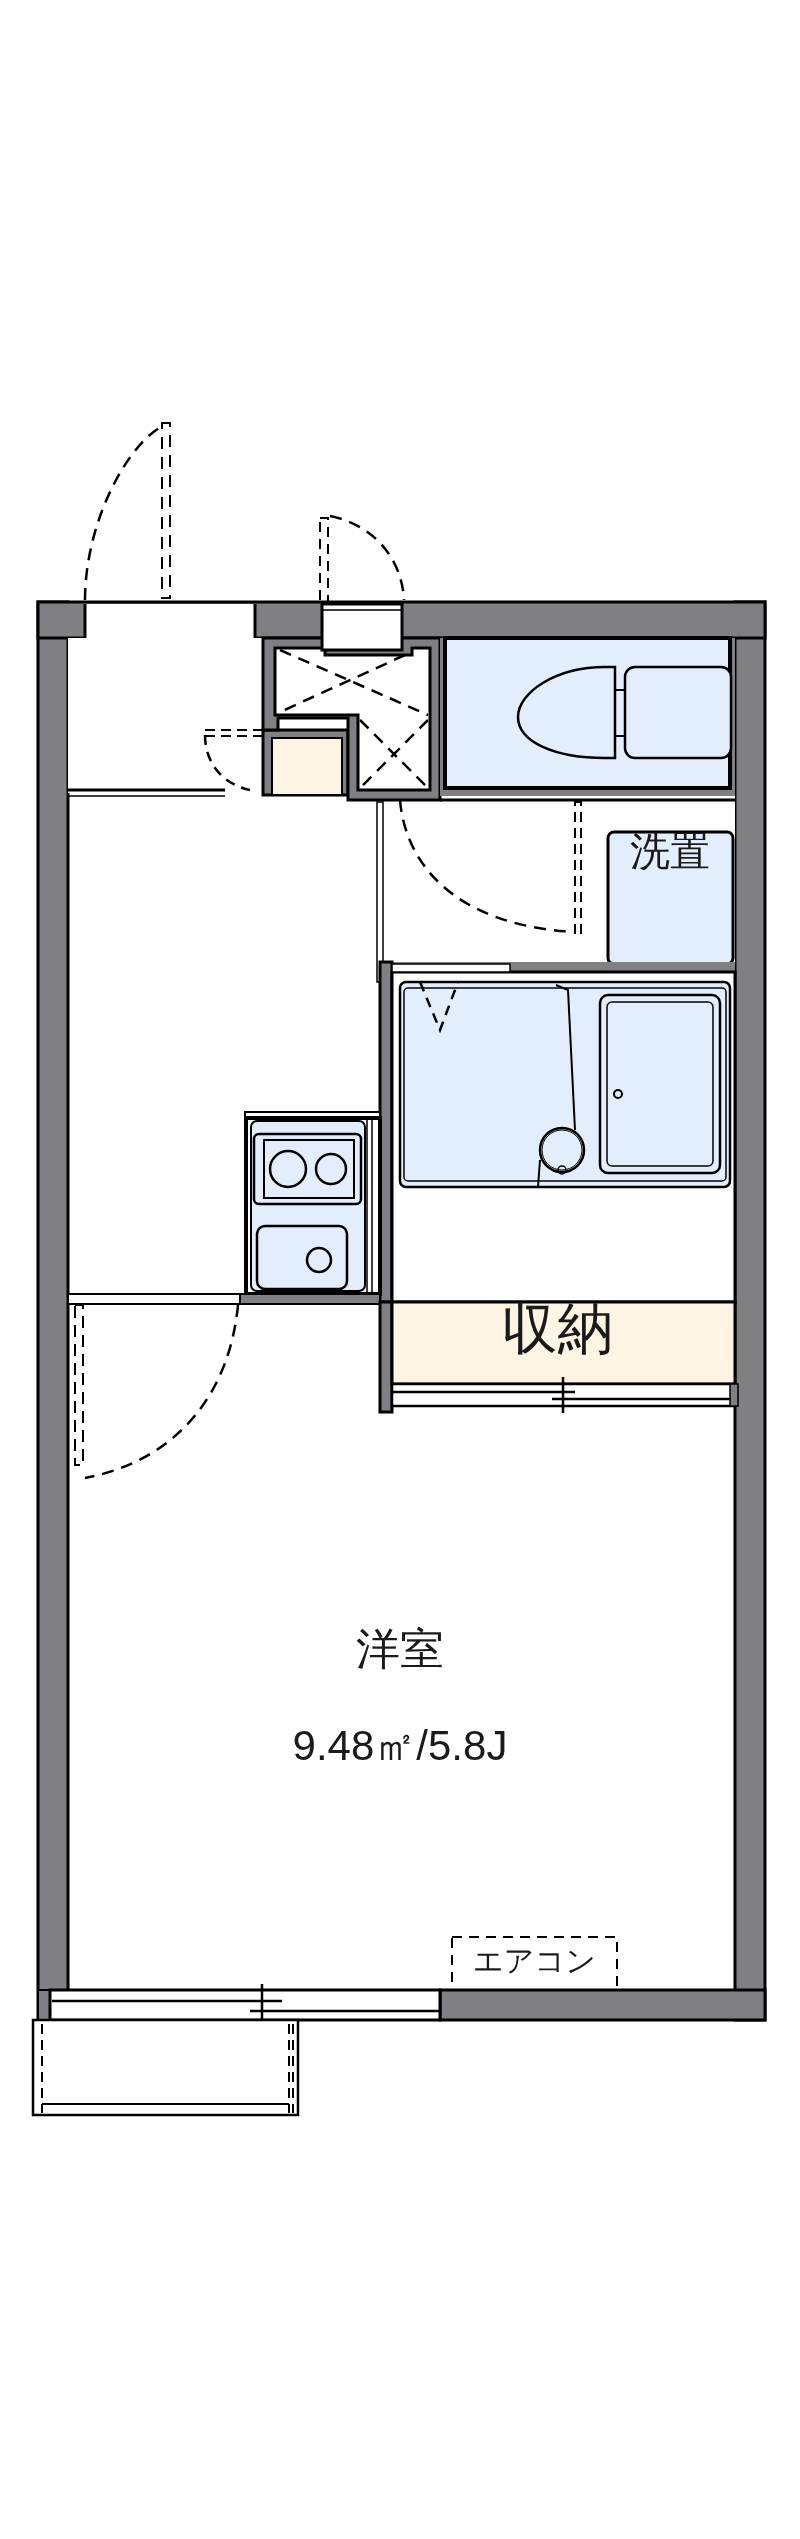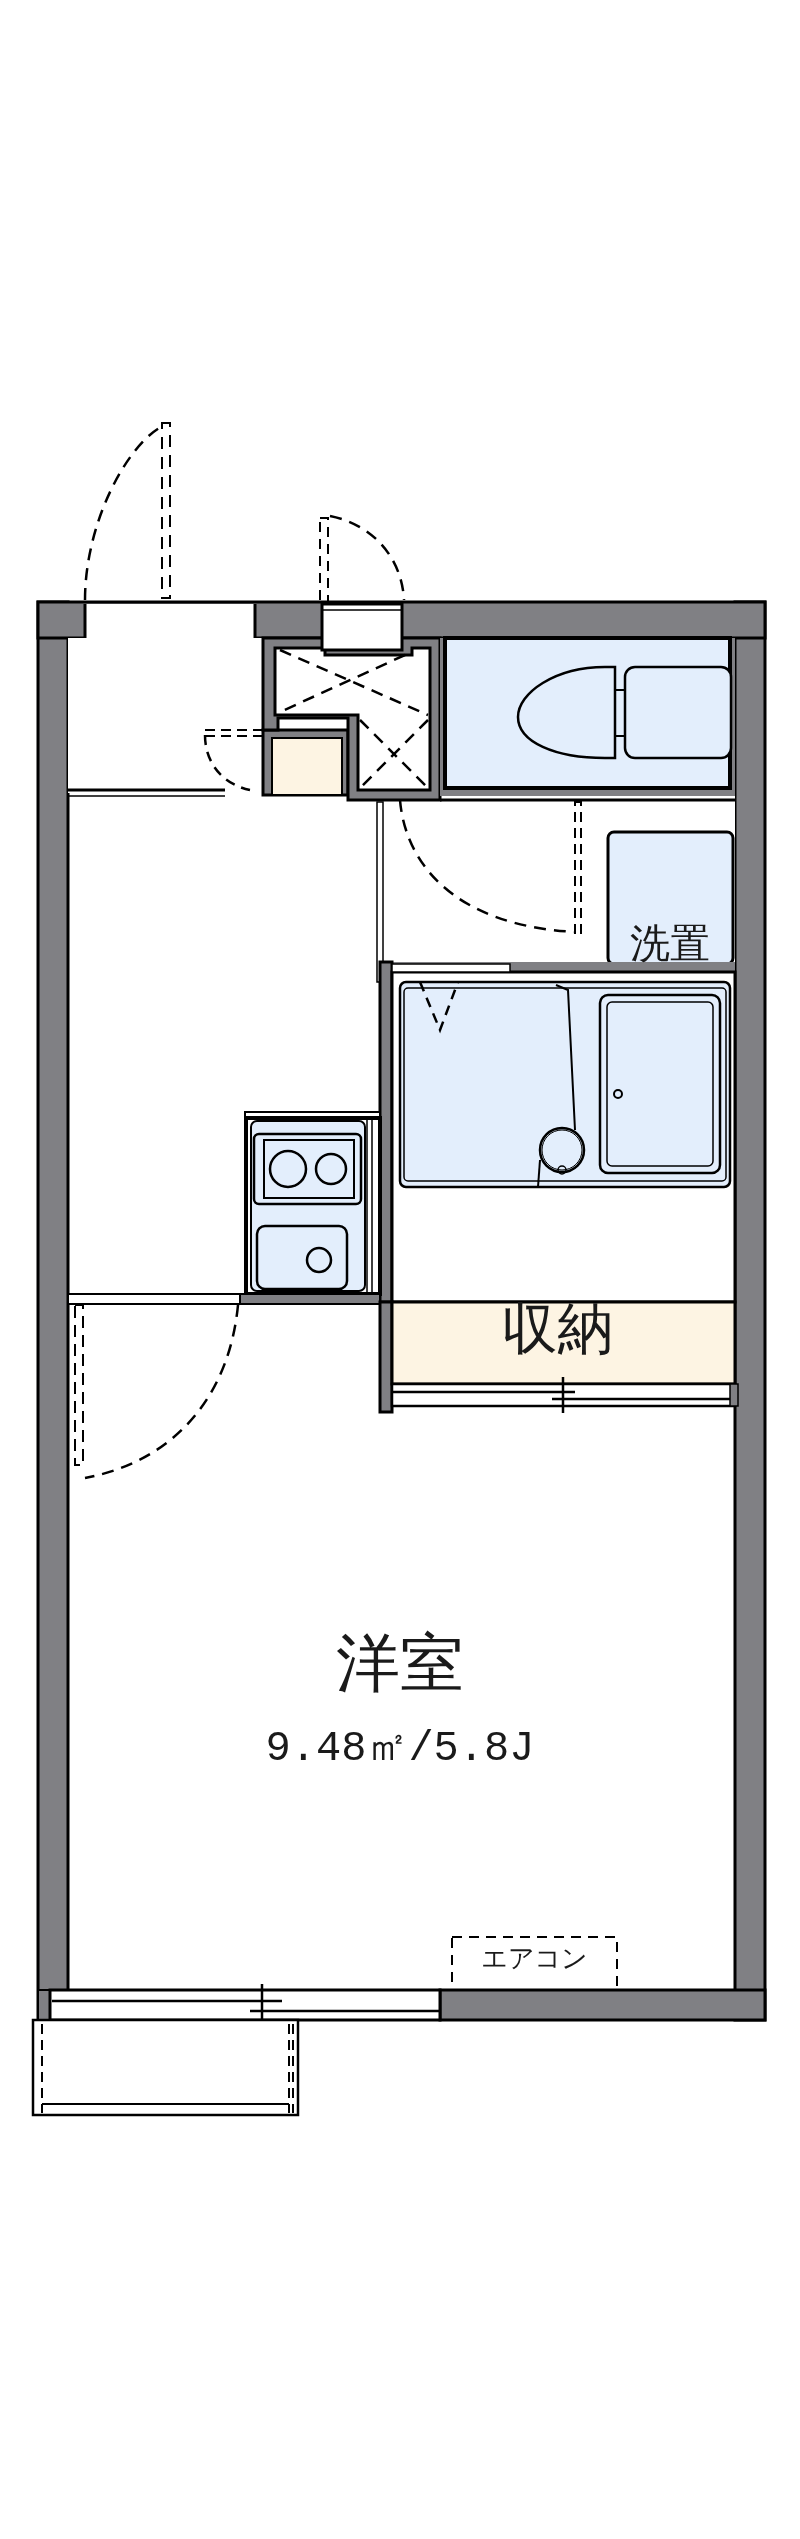--- a/index.html
+++ b/index.html
@@ -1,23 +1,23 @@
 <!DOCTYPE html>
 <html><head>
 <meta charset="utf-8">
 <style>
   html,body{margin:0;padding:0;background:#ffffff;}
   body{width:800px;height:2539px;position:relative;overflow:hidden;font-family:"DejaVu Sans","Liberation Sans",sans-serif;}
   #plan{position:absolute;left:0;top:0;width:800px;height:2539px;}
   .label{position:absolute;color:#1a1a1a;white-space:nowrap;text-align:center;}
-  .lbl-wash{left:610px;top:916px;width:120px;font-size:40px;}
+  .lbl-wash{left:610px;top:824px;width:120px;font-size:40px;}
   .lbl-storage{left:385px;top:1292px;width:345px;font-size:56px;}
-  .lbl-room{left:200px;top:1620px;width:400px;font-size:64px;}
-  .lbl-area{left:200px;top:1718px;width:400px;font-size:42px;font-family:Liberation Mono, monospace;}
-  .lbl-ac{left:452px;top:1941px;width:165px;font-size:26px;}
+  .lbl-room{left:200px;top:1620px;width:400px;font-size:44px;}
+  .lbl-area{left:200px;top:1718px;width:400px;font-size:42px;font-family:Liberation Sans, sans-serif;}
+  .lbl-ac{left:452px;top:1941px;width:165px;font-size:30px;}
 </style>
 </head>
 <body>
 
 <svg id="plan" width="800" height="2539" viewBox="0 0 800 2539" xmlns="http://www.w3.org/2000/svg">
 
   <g>
 
     <rect x="38" y="602" width="30" height="1418" fill="#808084" stroke="#000" stroke-width="3"></rect>
 

